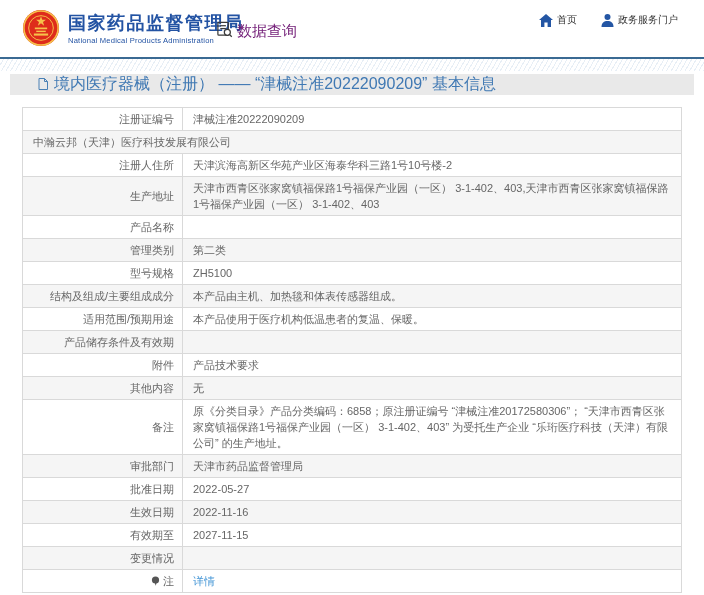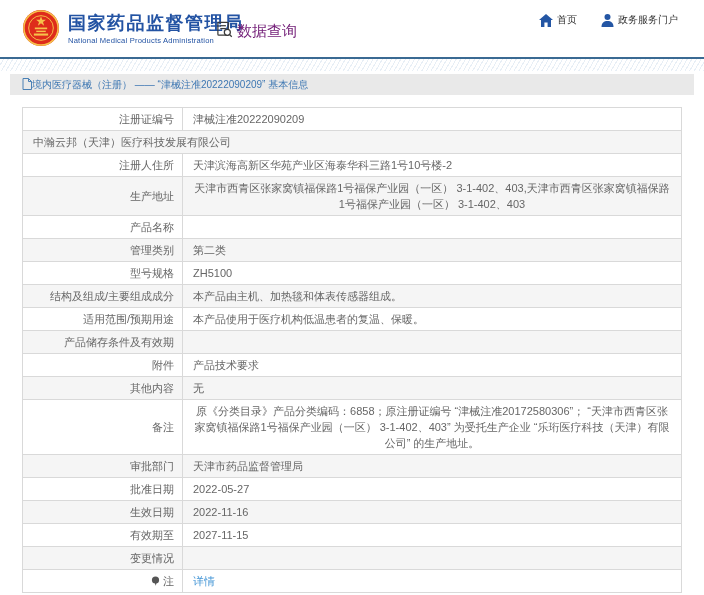--- a/index.html
+++ b/index.html
@@ -20,29 +20,29 @@
   .nav{position:absolute;right:26px;top:13px;display:flex;gap:24px;}
   .nav-item{display:flex;flex-direction:row;align-items:center;gap:4px;
             font-size:10px;color:#333;cursor:pointer;min-width:30px;}
   .nav-item .ic{height:14px;display:flex;align-items:flex-end;}
   
   .divider{height:2px;background:var(--divider-blue,#3a6a93);}
   .hatch{height:12px;
     background:repeating-linear-gradient(-60deg,rgba(90,140,190,.14) 0 1px,transparent 1px 4px);}
   
   .titlebar{margin:3px 10px 0 10px;height:21px;background:var(--titlebar-bg,#e9e9e9);
-    display:flex;align-items:center;padding-left:12px;box-sizing:border-box;
-    font-size:10px;color:var(--title-blue,#3f78b3);}
+    display:flex;align-items:center;gap:6px;padding-left:28px;box-sizing:border-box;
+    font-size:16px;color:var(--title-blue,#3f78b3);}
   
   .table{margin:12px 22px 0 22px;width:660px;box-sizing:border-box;
     border:1px solid var(--border-gray,#d9d9d9);border-bottom:none;
     font-size:11px;color:#666;}
   .row{display:flex;border-bottom:1px solid var(--border-gray,#d9d9d9);min-height:22px;background:#fff;}
   .row.alt{background:var(--alt-row-bg,#f5f5f5);}
-  .cell{box-sizing:border-box;line-height:16px;text-align:center;}
+  .cell{box-sizing:border-box;line-height:16px;}
   .cell.label{width:160px;flex:0 0 160px;padding:3px 8px;text-align:right;
     border-right:1px solid var(--border-gray,#d9d9d9);
     display:flex;justify-content:flex-end;align-items:center;gap:3px;color:#666;}
   .cell.value{flex:1;padding:3px 10px;display:flex;align-items:center;color:#666;}
   .cell.value .txt{word-break:break-all;}
   .link{color:var(--link-blue,#4596d6);cursor:pointer;}
   .note-ic{display:inline-flex;align-items:center;}
 </style>
 </head>
 <body>

